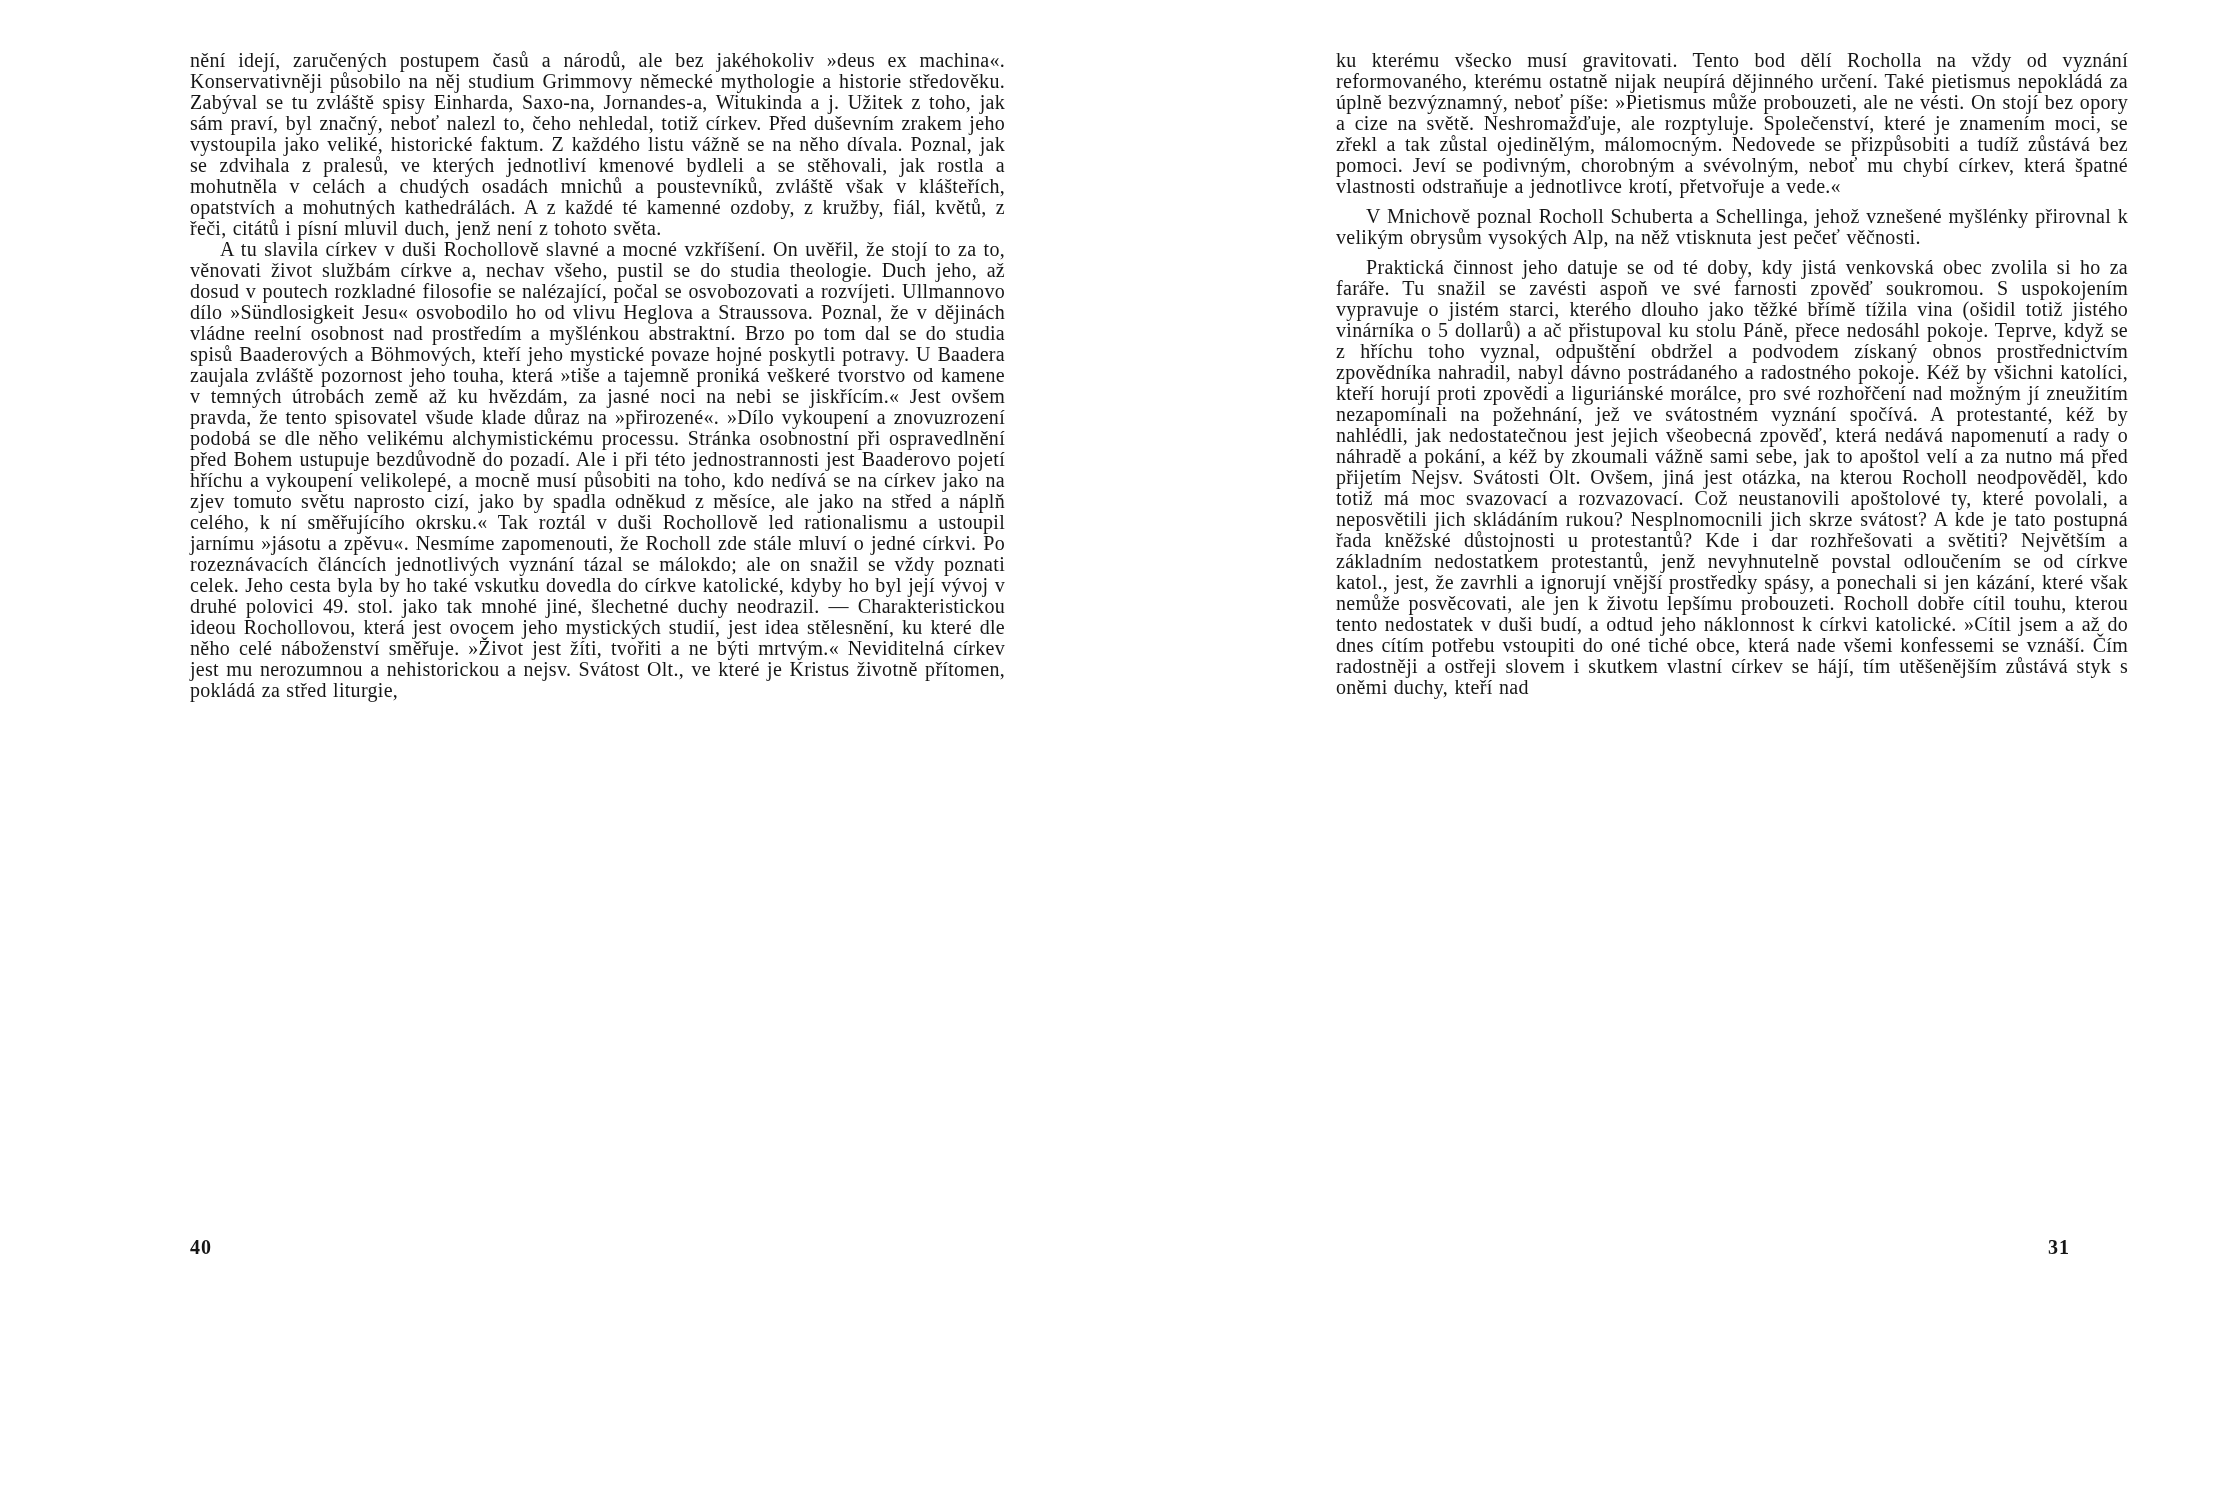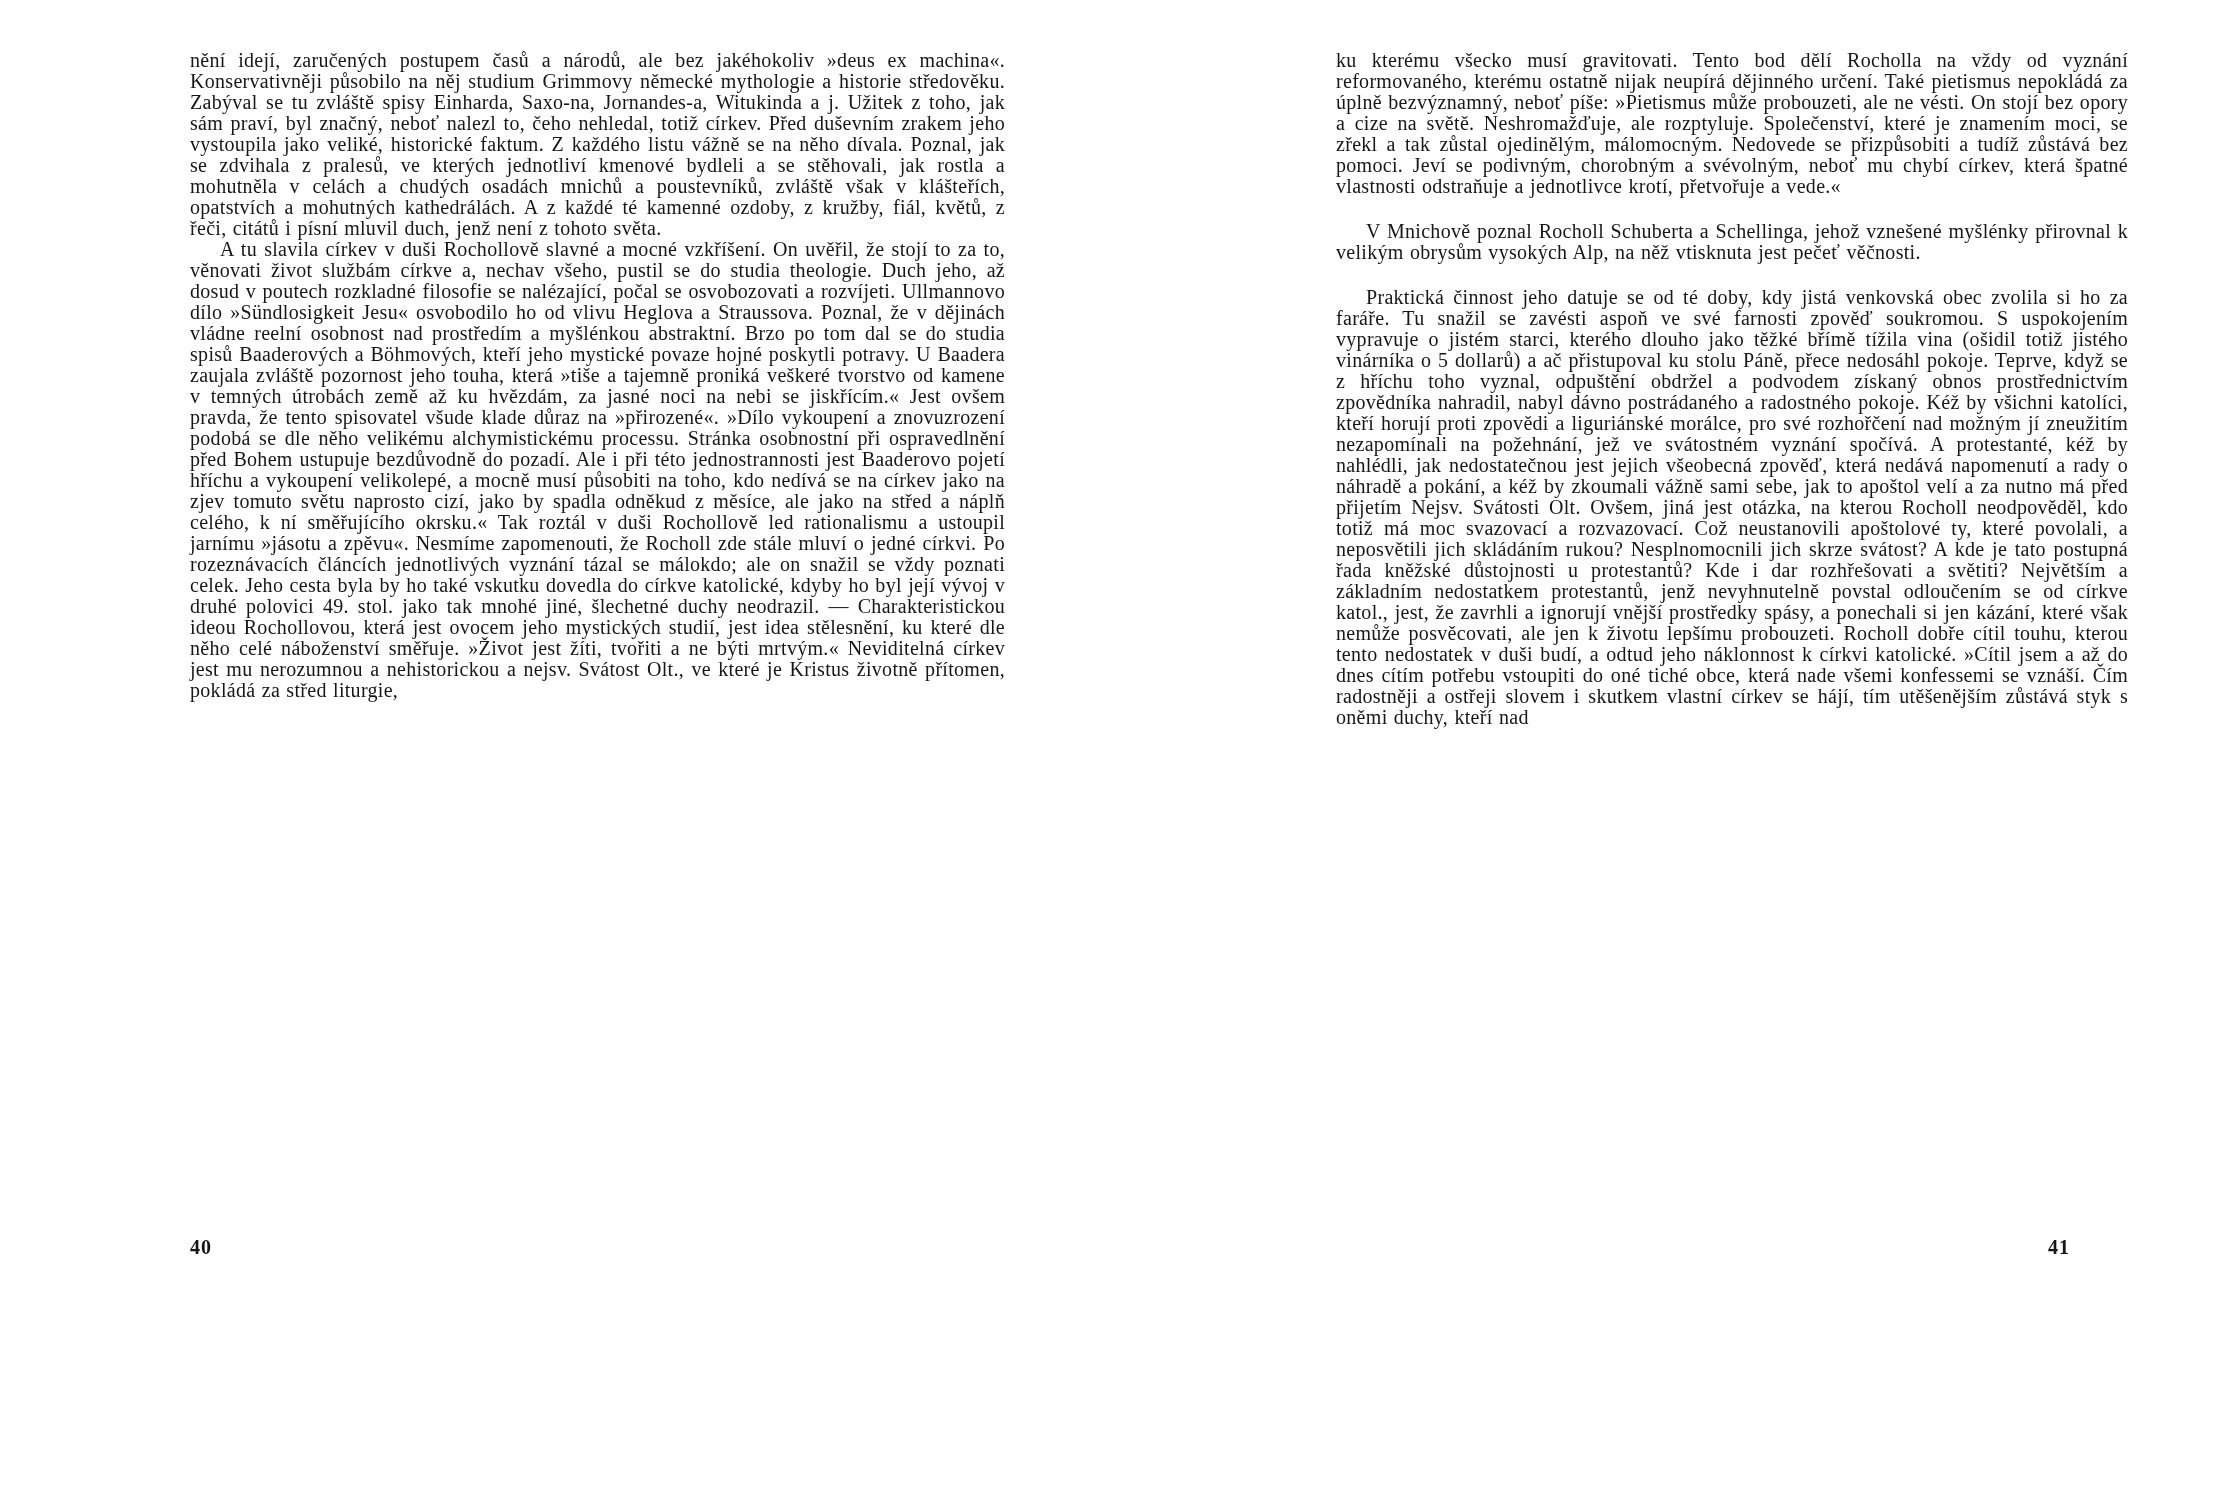--- a/index.html
+++ b/index.html
@@ -18,21 +18,21 @@
     font-size: 20px;
     line-height: 21px;
     letter-spacing: 0.3px;
     word-spacing: 1px;
     font-family: Liberation Serif, serif;
   }
   .col-left  { left: 190px;  top: 50px; width: 815px; }
   .col-right { left: 1336px; top: 50px; width: 792px; }
   p { margin: 0; }
   p.indent { text-indent: 30px; }
-  p.gap { margin-top: 24px; }
+  p.gap { margin-top: 9px; }
   .page-number {
     position: absolute;
     top: 1212px;
     font-size: 20px;
     font-weight: bold;
     letter-spacing: 1px;
     color: #161616;
     margin-top: 24px;
   }
   .pn-left  { left: 190px; }
@@ -50,16 +50,16 @@
     </div>
     <div class="page-number pn-left">40</div>
   </section>
 
   <section>
     <div class="column col-right">
       <p>ku kterému všecko musí gravitovati. Tento bod dělí Rocholla na vždy od vyznání reformovaného, kterému ostatně nijak neupírá dějinného určení. Také pietismus nepokládá za úplně bezvýznamný, neboť píše: »Pietismus může probouzeti, ale ne vésti. On stojí bez opory a cize na světě. Neshromažďuje, ale rozptyluje. Společenství, které je znamením moci, se zřekl a tak zůstal ojedinělým, málomocným. Nedovede se přizpůsobiti a tudíž zůstává bez pomoci. Jeví se podivným, chorobným a svévolným, neboť mu chybí církev, která špatné vlastnosti odstraňuje a jednotlivce krotí, přetvořuje a vede.«</p>
       <p class="indent gap">V Mnichově poznal Rocholl Schuberta a Schellinga, jehož vznešené myšlénky přirovnal k velikým obrysům vysokých Alp, na něž vtisknuta jest pečeť věčnosti.</p>
       <p class="indent gap">Praktická činnost jeho datuje se od té doby, kdy jistá venkovská obec zvolila si ho za faráře. Tu snažil se zavésti aspoň ve své farnosti zpověď soukromou. S uspokojením vypravuje o jistém starci, kterého dlouho jako těžké břímě tížila vina (ošidil totiž jistého vinárníka o 5 dollarů) a ač přistupoval ku stolu Páně, přece nedosáhl pokoje. Teprve, když se z hříchu toho vyznal, odpuštění obdržel a podvodem získaný obnos prostřednictvím zpovědníka nahradil, nabyl dávno postrádaného a radostného pokoje. Kéž by všichni katolíci, kteří horují proti zpovědi a liguriánské morálce, pro své rozhořčení nad možným jí zneužitím nezapomínali na požehnání, jež ve svátostném vyznání spočívá. A protestanté, kéž by nahlédli, jak nedostatečnou jest jejich všeobecná zpověď, která nedává napomenutí a rady o náhradě a pokání, a kéž by zkoumali vážně sami sebe, jak to apoštol velí a za nutno má před přijetím Nejsv. Svátosti Olt. Ovšem, jiná jest otázka, na kterou Rocholl neodpověděl, kdo totiž má moc svazovací a rozvazovací. Což neustanovili apoštolové ty, které povolali, a neposvětili jich skládáním rukou? Nesplnomocnili jich skrze svátost? A kde je tato postupná řada kněžské důstojnosti u protestantů? Kde i dar rozhřešovati a světiti? Největším a základním nedostatkem protestantů, jenž nevyhnutelně povstal odloučením se od církve katol., jest, že zavrhli a ignorují vnější prostředky spásy, a ponechali si jen kázání, které však nemůže posvěcovati, ale jen k životu lepšímu probouzeti. Rocholl dobře cítil touhu, kterou tento nedostatek v duši budí, a odtud jeho náklonnost k církvi katolické. »Cítil jsem a až do dnes cítím potřebu vstoupiti do oné tiché obce, která nade všemi konfessemi se vznáší. Čím radostněji a ostřeji slovem i skutkem vlastní církev se hájí, tím utěšenějším zůstává styk s oněmi duchy, kteří nad</p>
     </div>
-    <div class="page-number pn-right">41</div>
+    <div class="page-number pn-right">31</div>
   </section>
 
 </main>
 
 </body></html>

